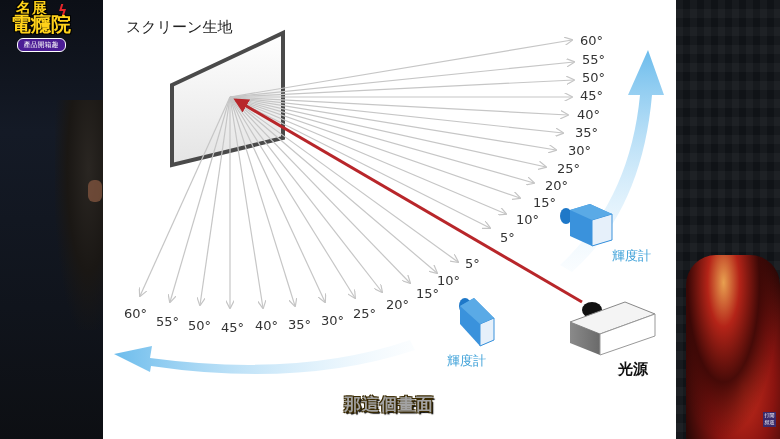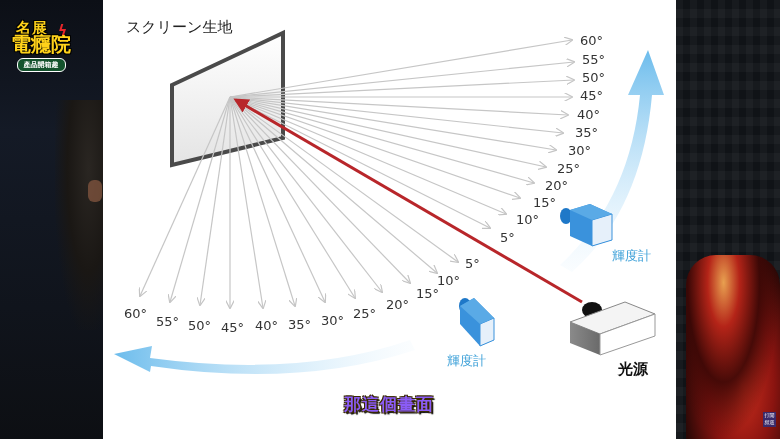--- a/index.html
+++ b/index.html
@@ -2,45 +2,45 @@
 <html><head>
 <meta charset="utf-8">
 <style>
   html,body{margin:0;padding:0;}
   body{width:780px;height:439px;overflow:hidden;background:#0d0f14;position:relative;font-family:"DejaVu Sans","Liberation Sans",sans-serif;}
   .left-cam{position:absolute;left:0;top:0;width:103px;height:439px;
     background:linear-gradient(180deg,#0c0f16 0%,#141a26 30%,#10141c 70%,#0d0f13 100%);}
   .left-figure{position:absolute;left:55px;top:100px;width:48px;height:230px;
     background:radial-gradient(ellipse at 70% 30%,#2a2622 0%,#1a1714 45%,rgba(0,0,0,0) 75%);}
   .left-face{position:absolute;left:88px;top:180px;width:14px;height:22px;border-radius:6px;background:#8a5a42;opacity:.7;}
-  .logo{position:absolute;left:10px;top:20px;width:62px;height:50px;text-align:center;}
+  .logo{position:absolute;left:10px;top:0;width:62px;height:50px;text-align:center;}
   .logo-line1,.logo-line2{display:block;color:#ffd21a;font-weight:bold;line-height:16px;text-shadow:1px 1px 0 #000,-1px -1px 0 #000,1px -1px 0 #000,-1px 1px 0 #000;}
   .logo-line1{font-size:15px;letter-spacing:1px;text-align:left;padding-left:6px;}
   .logo-line2{font-size:20px;letter-spacing:0px;}
   .logo-bolt{position:absolute;left:48px;top:2px;color:#e8262a;font-size:14px;font-weight:bold;}
-  .logo-badge{display:inline-block;margin-top:2px;background:#14532d;color:#fff;font-size:7px;font-weight:bold;border-radius:6px;padding:1px 6px;border:1px solid #fff;}
+  .logo-badge{display:inline-block;margin-top:2px;background:#4c1d95;color:#fff;font-size:7px;font-weight:normal;border-radius:6px;padding:1px 6px;border:1px solid #fff;}
   .slide{position:absolute;left:103px;top:0;width:573px;height:439px;background:#ffffff;}
   .right-cam{position:absolute;left:676px;top:0;width:104px;height:439px;
     background:
       linear-gradient(90deg,rgba(255,255,255,0.03) 50%,transparent 50%) 0 0/14px 14px,
       linear-gradient(0deg,rgba(255,255,255,0.03) 50%,transparent 50%) 0 0/18px 18px,
       #101317;}
   .iron{position:absolute;left:686px;top:255px;width:94px;height:184px;
     background:
       radial-gradient(ellipse at 40% 15%,#e8a050 0%,#b42418 20%,rgba(60,8,6,0.9) 45%,rgba(0,0,0,0) 70%),
       radial-gradient(ellipse at 60% 70%,#d0301e 0%,#8a1410 40%,#2a0806 75%);
     border-radius:30px 30px 0 0;}
   .corner-badge{position:absolute;left:763px;top:412px;width:13px;height:15px;background:#3a2a6a;color:#fff;font-size:5px;line-height:7px;text-align:center;}
   svg{position:absolute;left:0;top:0;}
   .deg{font-family:"DejaVu Sans","Liberation Sans",sans-serif;font-size:13px;fill:#333;}
   .title{font-family:"DejaVu Sans","Liberation Sans",sans-serif;font-size:15px;fill:#222;}
   .meter-label{font-family:"DejaVu Sans","Liberation Sans",sans-serif;font-size:13px;fill:#3ca0d8;}
   .source-label{font-family:"DejaVu Sans","Liberation Sans",sans-serif;font-size:15px;font-weight:bold;fill:#111;}
   .subtitle{position:absolute;left:0;top:393px;width:780px;text-align:center;}
-  .subtitle span{display:inline-block;margin-left:-2px;color:#8b5cf6;font-size:17px;font-weight:bold;letter-spacing:1px;
+  .subtitle span{display:inline-block;margin-left:-2px;color:#a3a3a3;font-size:17px;font-weight:bold;letter-spacing:1px;
     text-shadow:1px 1px 0 #3a2a00,-1px -1px 0 #3a2a00,1px -1px 0 #3a2a00,-1px 1px 0 #3a2a00,2px 2px 1px #000;}
 </style>
 </head>
 <body>
 
 <div class="left-cam"></div>
 <div class="left-figure"></div>
 <div class="left-face"></div>
 
 <div class="logo">

